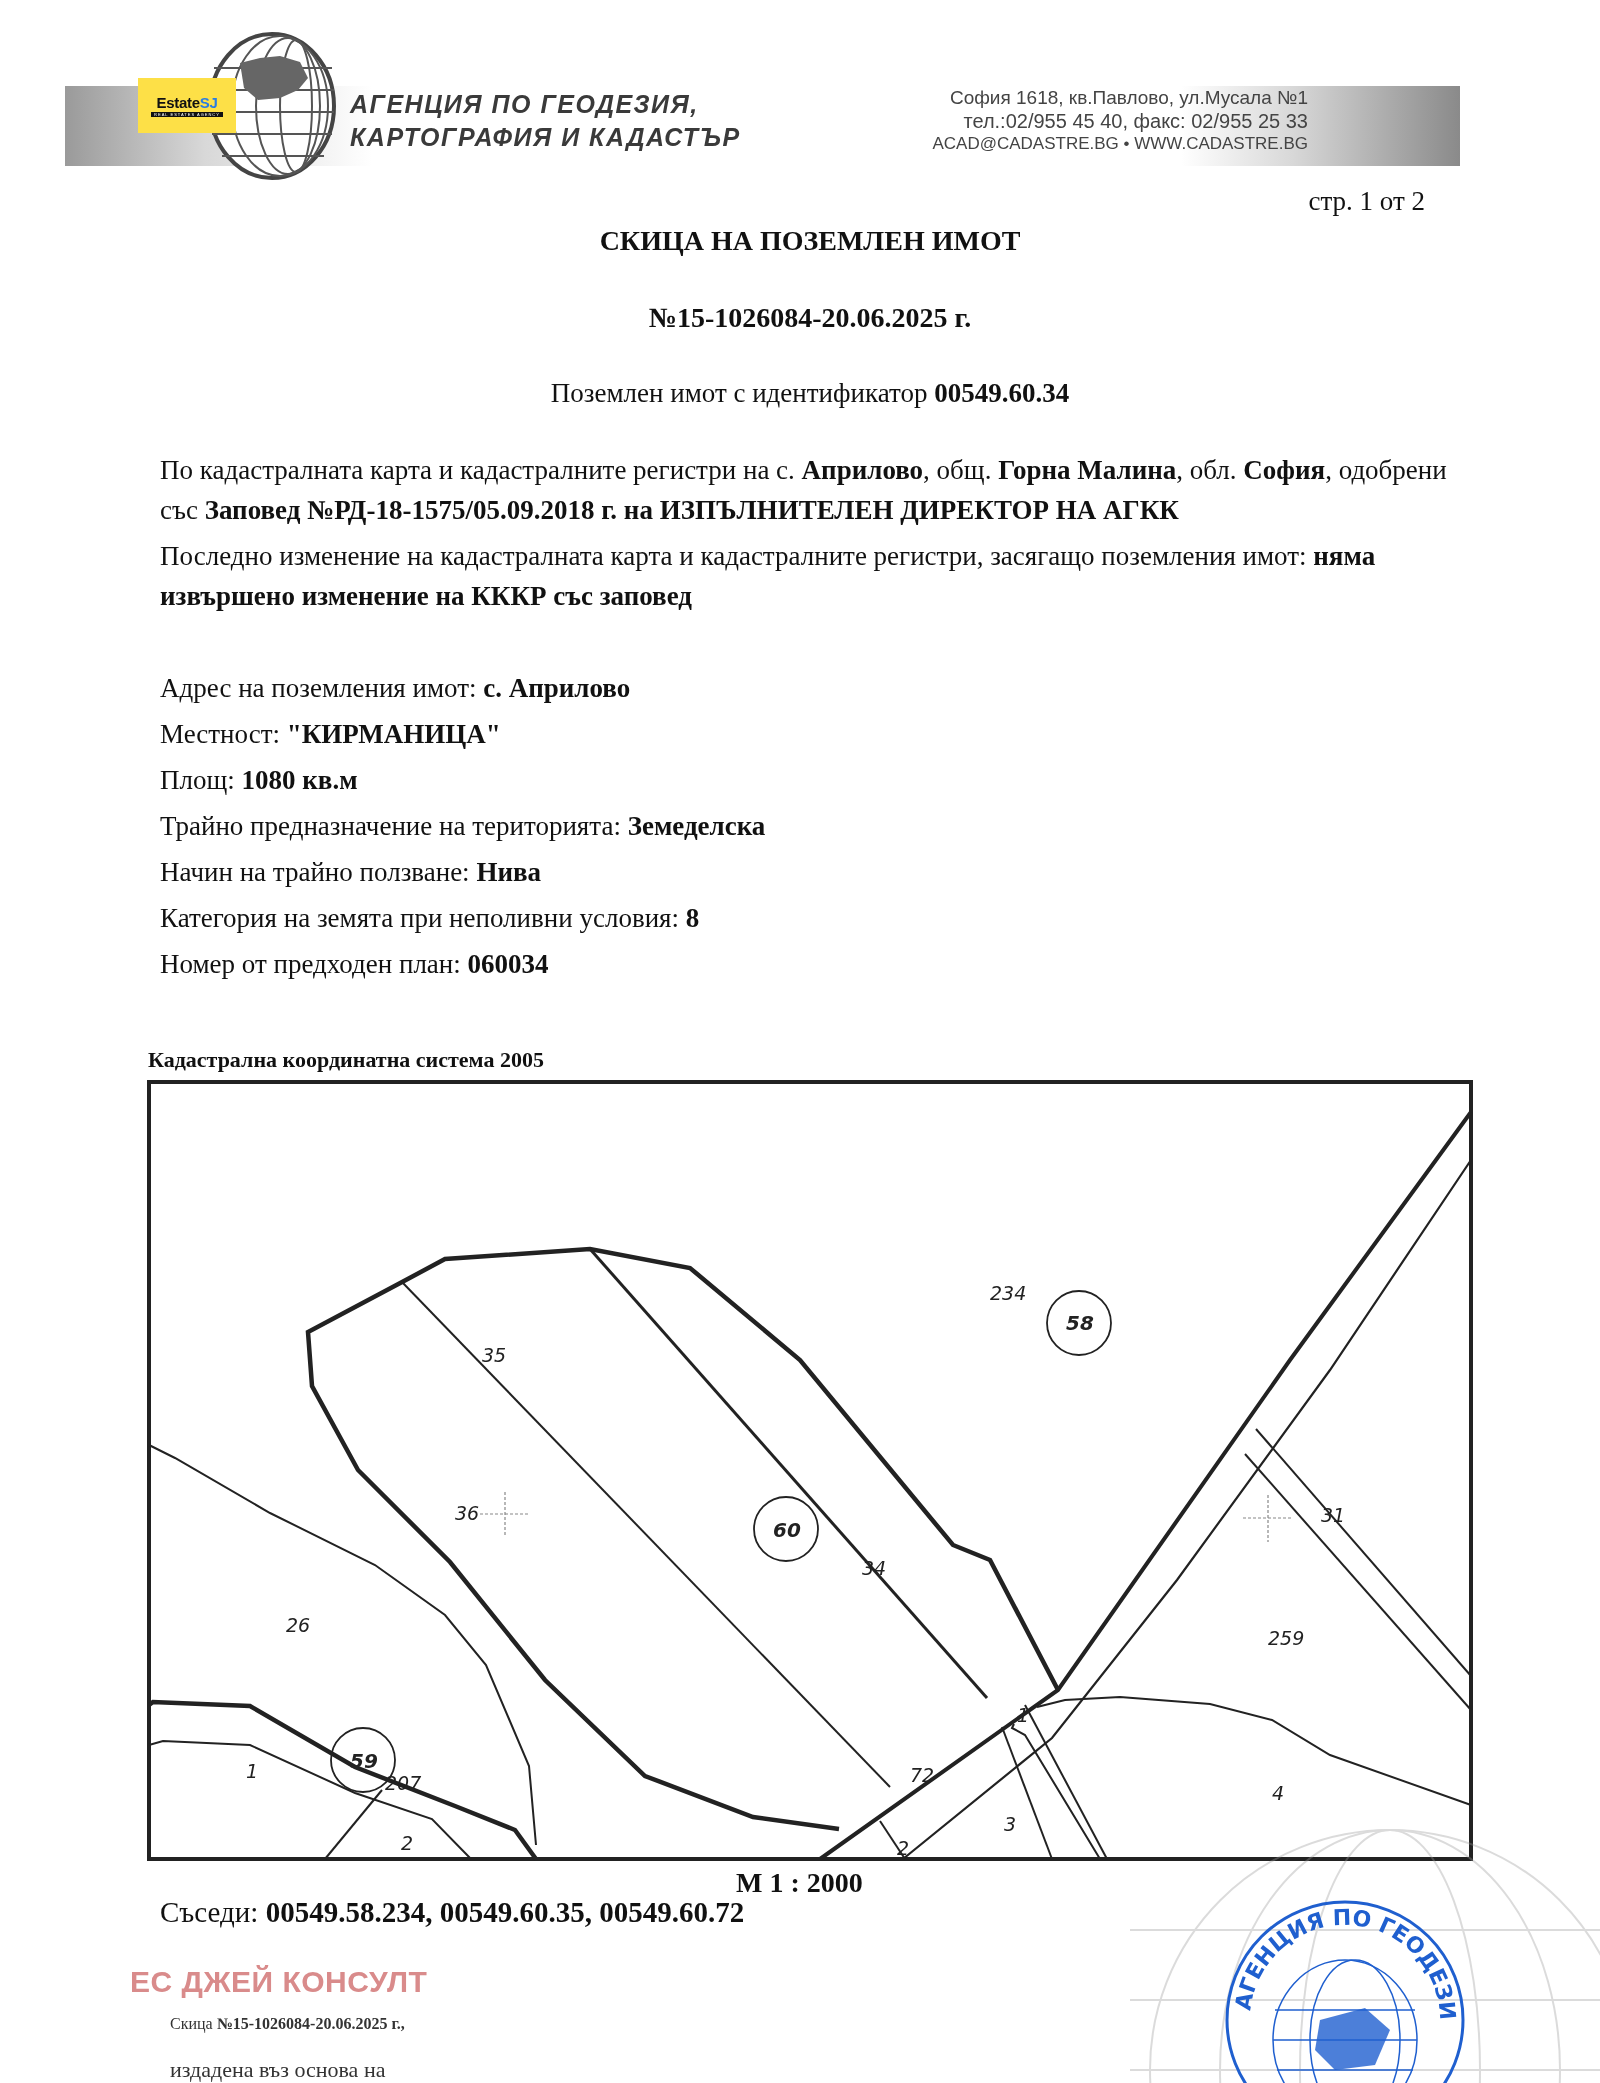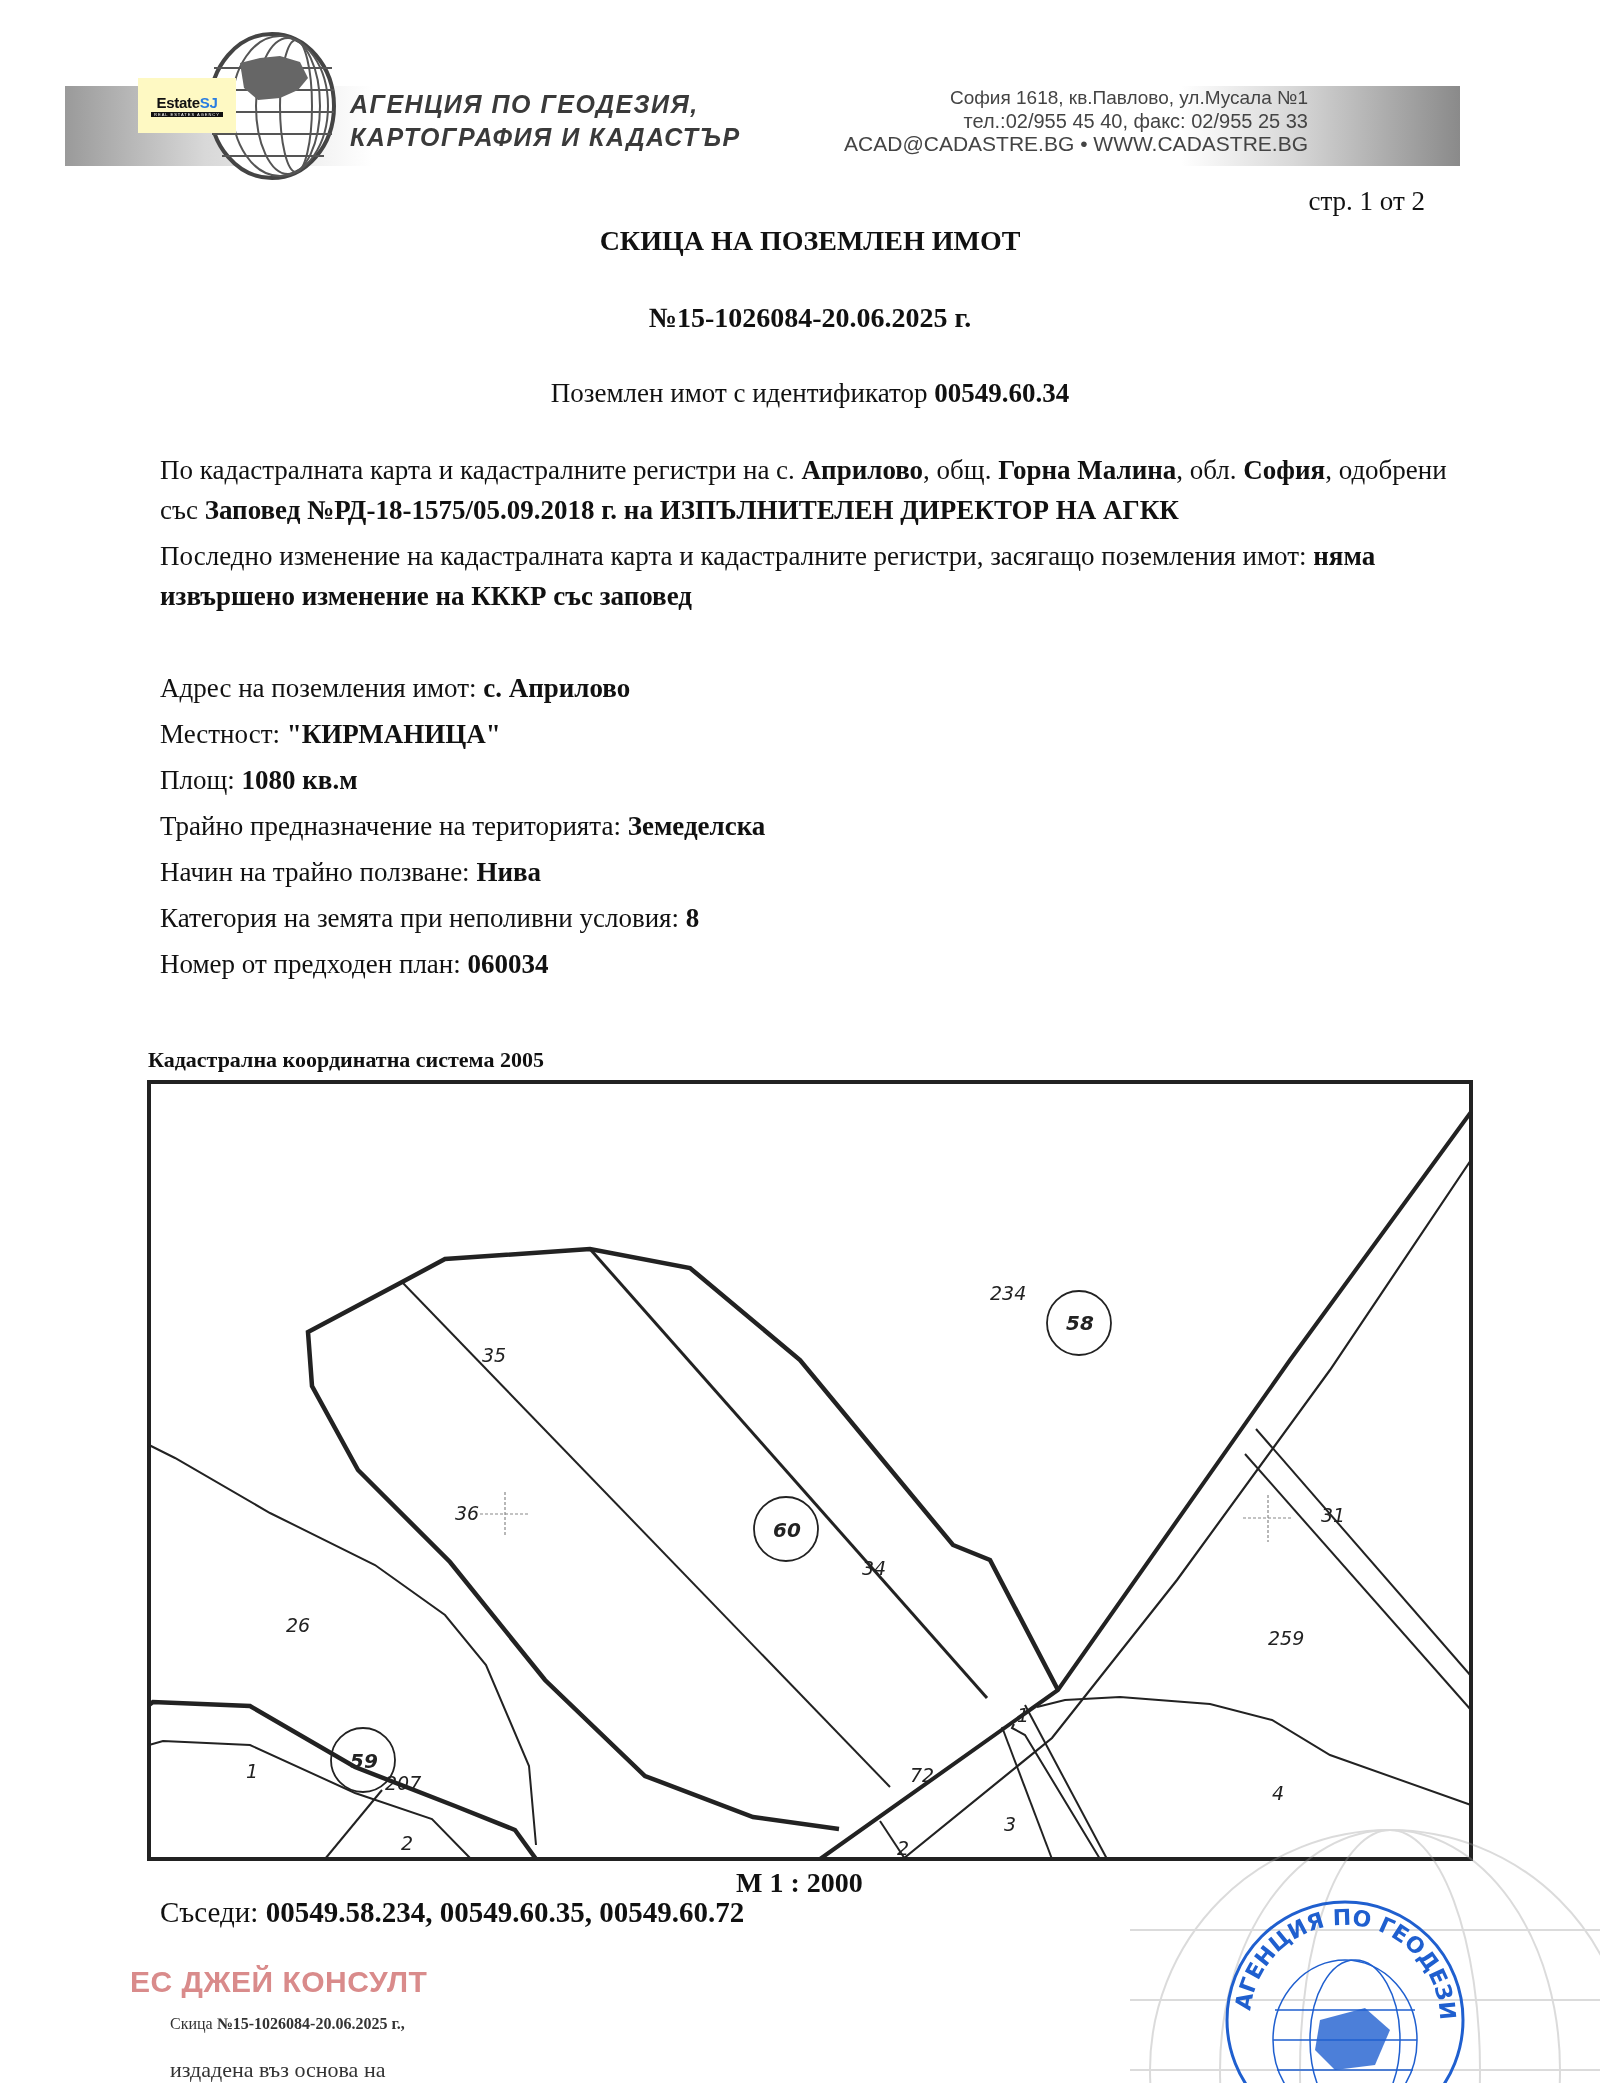--- a/index.html
+++ b/index.html
@@ -2,32 +2,32 @@
 <html><head>
 <meta charset="utf-8">
 <style>
   html, body { margin: 0; padding: 0; background: #ffffff; }
   body { width: 1600px; height: 2083px; position: relative; overflow: hidden; font-family: "Liberation Serif", serif; color: #111; }
 
   
   .banner { position: absolute; left: 65px; top: 86px; width: 1395px; height: 80px;
     background: linear-gradient(90deg, #9a9a9a 0%, #d8d8d8 10%, #ffffff 22%, #ffffff 80%, #d8d8d8 88%, #8a8a8a 100%); }
   .globe { position: absolute; left: 200px; top: 28px; width: 140px; height: 155px; }
-  .estate-logo { position: absolute; left: 138px; top: 78px; width: 98px; height: 55px; background: #fef9c3;
+  .estate-logo { position: absolute; left: 138px; top: 78px; width: 98px; height: 55px; background: #fde047;
     display: flex; flex-direction: column; align-items: center; justify-content: center; }
   .estate-logo .e-name { font-family: "Liberation Sans", sans-serif; font-weight: bold; font-size: 15px; color: #111; letter-spacing: -0.3px; }
   .estate-logo .e-name span { color: #f0b400; }
   .estate-logo .e-name span.sj { color: #2a7de1; }
   .estate-logo .e-sub { font-family: "Liberation Sans", sans-serif; font-size: 4px; background: #111; color: #fff; padding: 0 3px; letter-spacing: 1px; margin-top: 1px; }
   .agency-name { position: absolute; left: 350px; top: 88px; font-family: "Liberation Sans", sans-serif; font-weight: bold; font-style: italic;
     font-size: 25px; line-height: 33px; color: #3a3a3a; letter-spacing: 1.5px; }
   .agency-contact { position: absolute; right: 292px; top: 86px; text-align: right; font-family: "Liberation Sans", sans-serif; color: #444; }
   .agency-contact .c1 { font-size: 19px; line-height: 23px; }
   .agency-contact .c2 { font-size: 20px; line-height: 24px; }
-  .agency-contact .c3 { font-size: 21px; line-height: 22px; }
+  .agency-contact .c3 { font-size: 17px; line-height: 22px; }
 
   .page-num { position: absolute; right: 175px; top: 186px; font-size: 27px; }
   .title { position: absolute; left: 0; width: 1620px; text-align: center; font-weight: bold; font-size: 28px; }
   .doc-title { top: 225px; }
   .doc-number { top: 302px; }
   .subtitle { position: absolute; left: 0; width: 1620px; text-align: center; font-size: 27px; top: 378px; }
   .subtitle b { font-weight: bold; }
 
   .info { position: absolute; left: 160px; width: 1300px; font-size: 27px; line-height: 40px; }
   .info p { margin: 0; }

